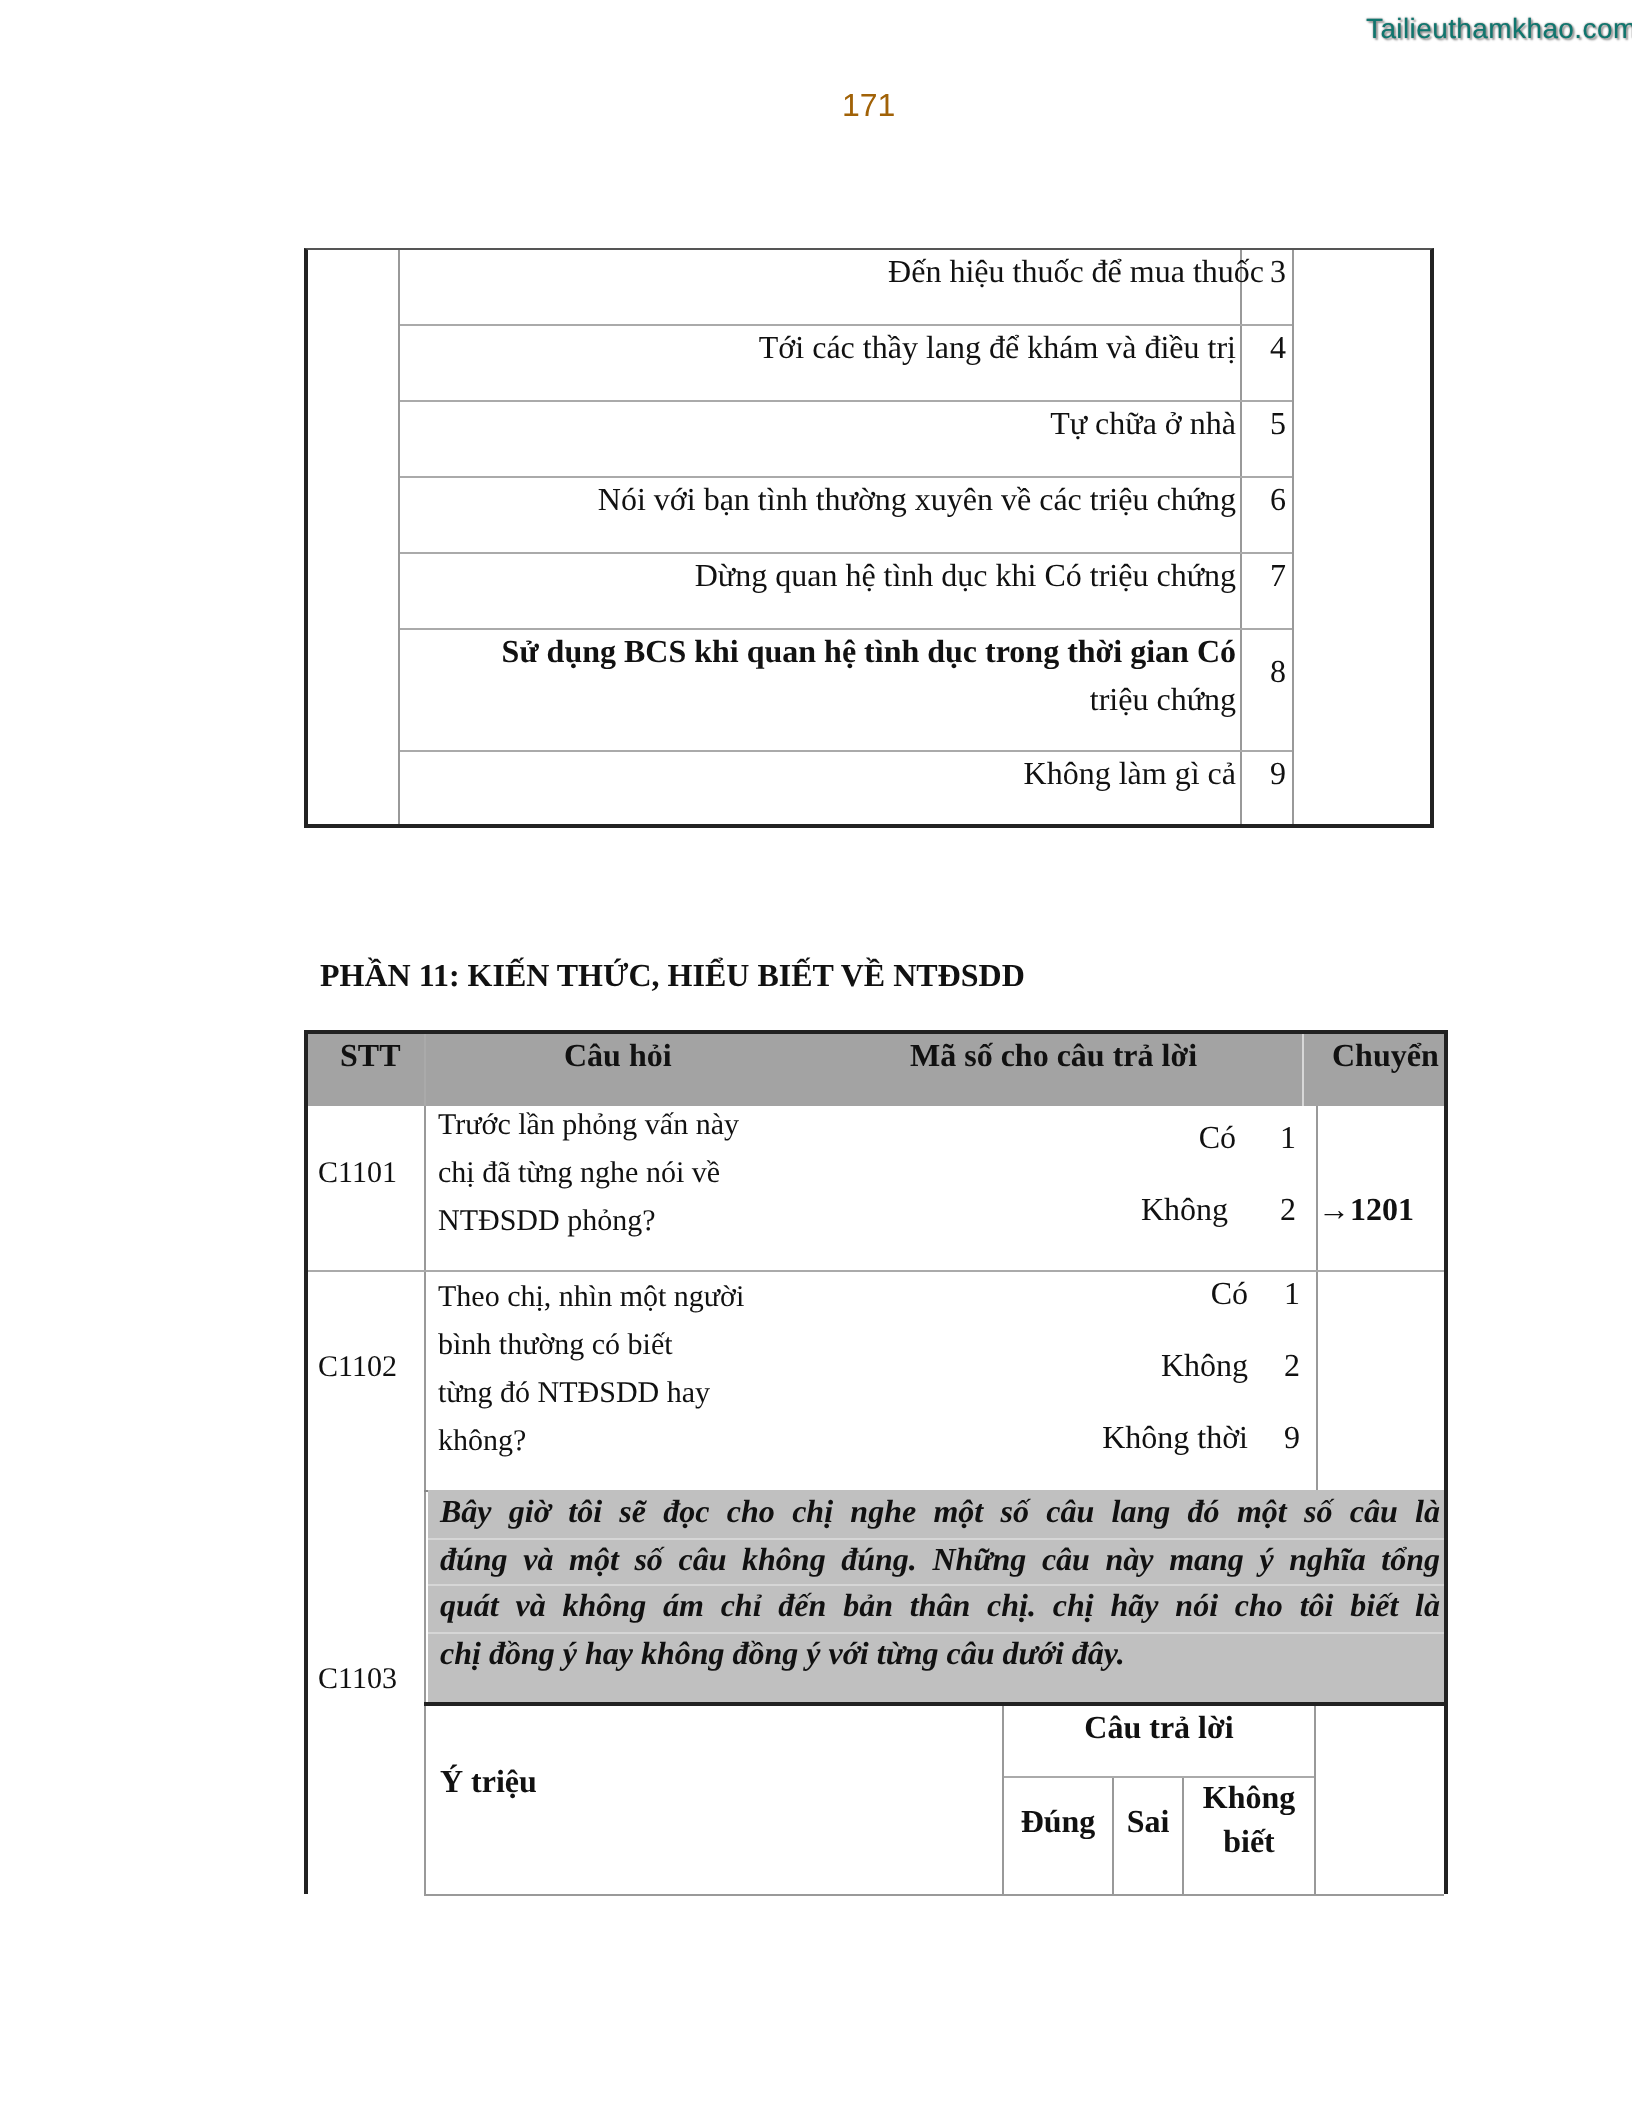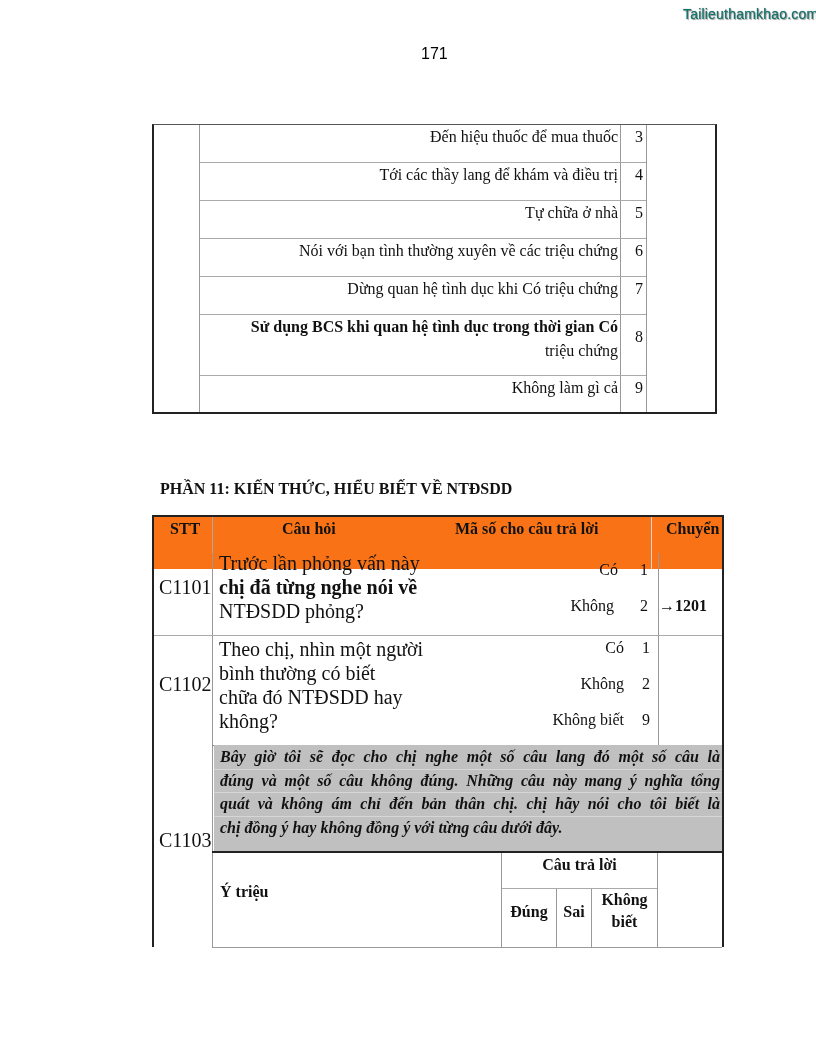--- a/index.html
+++ b/index.html
@@ -1,36 +1,36 @@
 <!DOCTYPE html>
 <html><head>
 <meta charset="utf-8">
 <style>
   html, body { margin:0; padding:0; }
   body { width:816px; height:1056px; background:#fff; position:relative; overflow:hidden;
          font-family:"Liberation Serif", serif; color:#111; }
   .abs { position:absolute; }
   .watermark { left:683px; top:6px; font-family:"Liberation Sans", sans-serif; font-size:14px; color:#0f766e;
                text-shadow: 0 0 1px #777, 1px 1px 1px #999; letter-spacing:0.2px; }
-  .page-num { left:421px; top:45px; font-family:"Liberation Sans", sans-serif; font-size:16px; color:#000000; }
+  .page-num { left:421px; top:45px; font-family:"Liberation Sans", sans-serif; font-size:16px; color:#a16207; }
 
   
   .t1 { left:152px; top:124px; width:565px; height:290px; border:2px solid #222; border-top:1px solid #555; box-sizing:border-box; }
   .vline { position:absolute; top:0; bottom:0; width:0; border-left:1px solid #999; }
   .hline { position:absolute; height:0; border-top:1px solid #aaa; }
   .t1-text { position:absolute; right:6px; font-size:16px; text-align:right; line-height:22px; }
   .t1-code { position:absolute; left:473px; width:24px; text-align:center; font-size:16px; }
 
   .section-title { left:160px; top:480px; font-size:16px; font-weight:bold; }
 
   
   .t2 { left:152px; top:515px; width:572px; height:432px; border-left:2px solid #222; border-right:2px solid #222; border-top:2px solid #222; box-sizing:border-box; }
-  .t2-head { position:absolute; left:0; right:0; top:0; height:52px; background:#f97316; }
+  .t2-head { position:absolute; left:0; right:0; top:0; height:36px; background:#a3a3a3; }
   .hcell { position:absolute; top:3px; font-size:16px; font-weight:bold; }
-  .cell-txt { position:absolute; font-size:20px; line-height:24px; }
+  .cell-txt { position:absolute; font-size:15px; line-height:24px; }
   .ans { position:absolute; font-size:16px; text-align:right; }
   .instr { position:absolute; left:60px; top:228px; width:508px; height:106px; background:#c0c0c0; }
   .instr-text { position:absolute; left:6px; top:0; right:2px; font-size:16px; font-weight:bold; font-style:italic;
                 line-height:23.5px; text-align:justify; }
   .instr-rule { position:absolute; left:0; right:0; height:0; border-top:1px solid #d6d6d6; }
   .sub-head { position:absolute; font-size:16px; font-weight:bold; text-align:center; line-height:22px; }
 </style>
 </head>
 <body>
 
@@ -43,21 +43,21 @@
   <div class="vline" style="left:492px;"></div>
 
   <div class="hline" style="left:46px; width:446px; top:37px;"></div>
   <div class="hline" style="left:46px; width:446px; top:75px;"></div>
   <div class="hline" style="left:46px; width:446px; top:113px;"></div>
   <div class="hline" style="left:46px; width:446px; top:151px;"></div>
   <div class="hline" style="left:46px; width:446px; top:189px;"></div>
   <div class="hline" style="left:46px; width:446px; top:250px;"></div>
 
   <div>
-    <div class="t1-text" style="right:97px; top:1px;">Đến hiệu thuốc để mua thuốc</div>
+    <div class="t1-text" style="right:83px; top:1px;">Đến hiệu thuốc để mua thuốc</div>
     <div class="t1-code" style="top:1px; line-height:22px;">3</div>
   </div>
   <div>
     <div class="t1-text" style="right:97px; top:39px;">Tới các thầy lang để khám và điều trị</div>
     <div class="t1-code" style="top:39px; line-height:22px;">4</div>
   </div>
   <div>
     <div class="t1-text" style="right:97px; top:77px;">Tự chữa ở nhà</div>
     <div class="t1-code" style="top:77px; line-height:22px;">5</div>
   </div>
@@ -94,40 +94,40 @@
 
   <div class="vline" style="left:58px; top:36px;"></div>
   <div class="vline" style="left:504px; top:36px; bottom:auto; height:192px;"></div>
 
   <div class="hline" style="left:0; right:0; top:118px;"></div>
   <div class="hline" style="left:58px; right:0; top:228px; border-color:#888;"></div>
 
   <div>
     <div class="cell-txt" style="left:5px; top:58px;">C1101</div>
     <div class="cell-txt" style="left:65px; top:34px;">Trước lần phỏng vấn này</div>
-    <div class="cell-txt" style="left:65px; top:58px;font-weight:bold;">chị đã từng nghe nói về</div>
+    <div class="cell-txt" style="left:65px; top:58px;">chị đã từng nghe nói về</div>
     <div class="cell-txt" style="left:65px; top:82px;">NTĐSDD phỏng?</div>
     <div class="ans" style="right:104px; top:44px;">Có</div>
     <div class="ans" style="right:74px; top:44px;">1</div>
     <div class="ans" style="right:108px; top:80px;">Không</div>
     <div class="ans" style="right:74px; top:80px;">2</div>
     <div class="ans" style="left:505px; top:80px; font-weight:bold;">→1201</div>
   </div>
 
   <div>
     <div class="cell-txt" style="left:5px; top:155px;">C1102</div>
     <div class="cell-txt" style="left:65px; top:120px;">Theo chị, nhìn một người</div>
     <div class="cell-txt" style="left:65px; top:144px;">bình thường có biết</div>
-    <div class="cell-txt" style="left:65px; top:168px;">chữa đó  NTĐSDD hay</div>
+    <div class="cell-txt" style="left:65px; top:168px;">từng đó  NTĐSDD hay</div>
     <div class="cell-txt" style="left:65px; top:192px;">không?</div>
     <div class="ans" style="right:98px; top:122px;">Có</div>
     <div class="ans" style="right:72px; top:122px;">1</div>
     <div class="ans" style="right:98px; top:158px;">Không</div>
     <div class="ans" style="right:72px; top:158px;">2</div>
-    <div class="ans" style="right:98px; top:194px;">Không biết</div>
+    <div class="ans" style="right:98px; top:194px;">Không thời</div>
     <div class="ans" style="right:72px; top:194px;">9</div>
   </div>
 
   <div>
     <div class="cell-txt" style="left:5px; top:311px;">C1103</div>
     <div class="instr">
       <div class="instr-rule" style="top:24px;"></div>
       <div class="instr-rule" style="top:47px;"></div>
       <div class="instr-rule" style="top:71px;"></div>
       <div class="instr-text">

